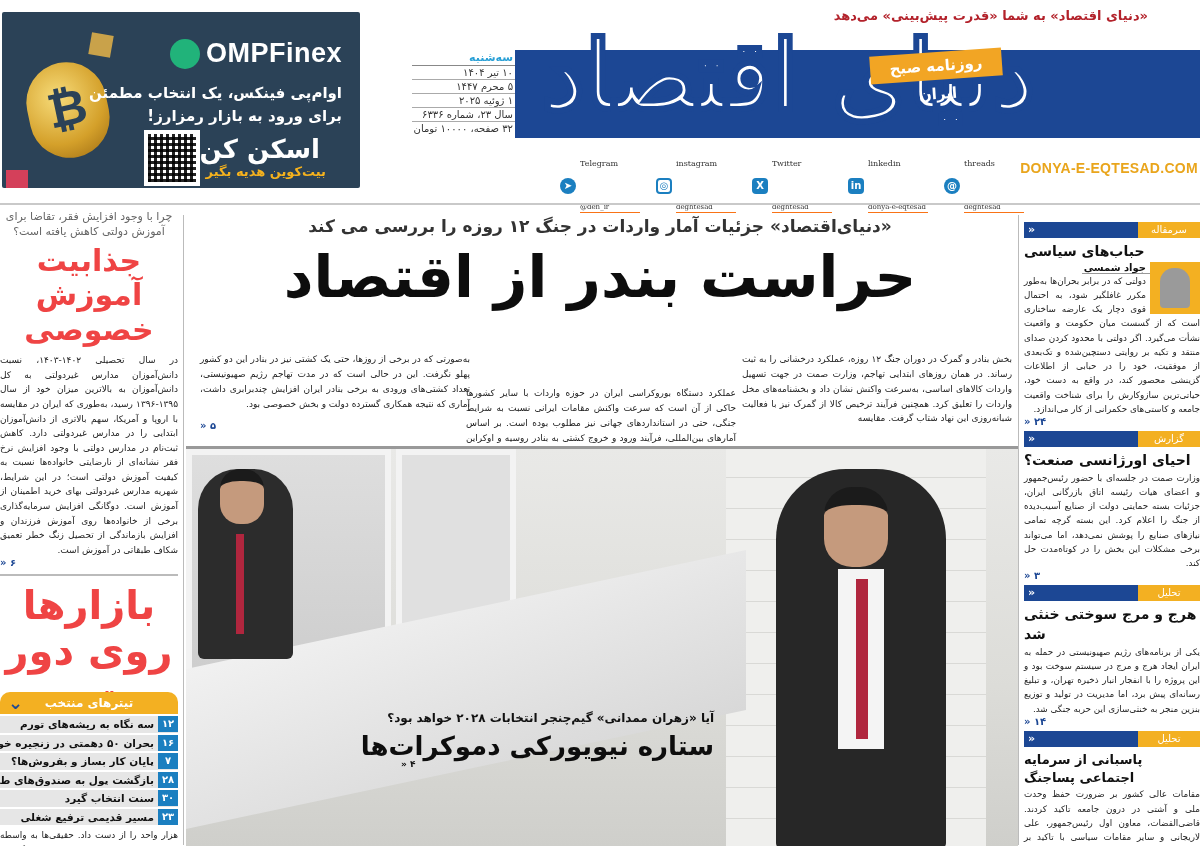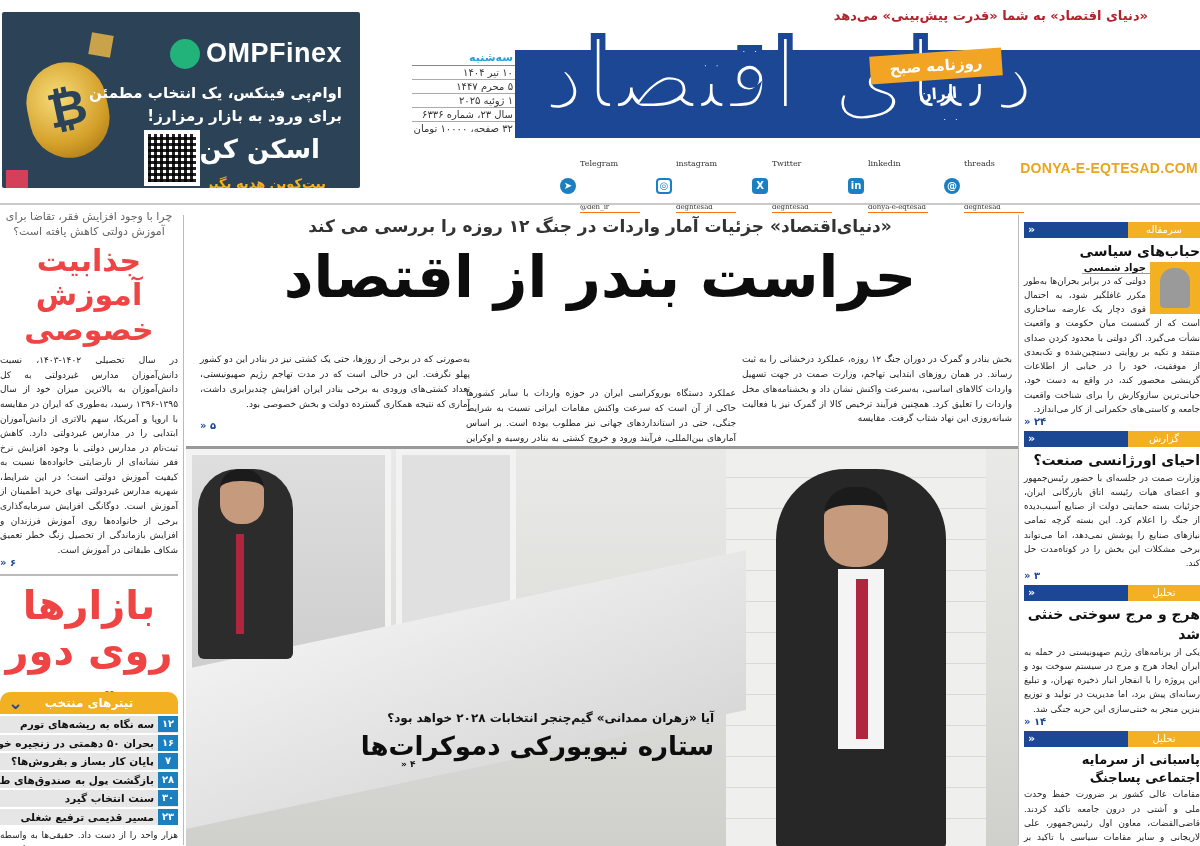--- a/index.html
+++ b/index.html
@@ -16,21 +16,21 @@
   .ad .brand { position: absolute; right: 18px; top: 26px; display: flex; align-items: center; gap: 6px; direction: ltr; }
   .ad .brand .logo { width: 30px; height: 30px; border-radius: 50%; background: #21b37a; }
   .ad .brand .txt { font: bold 27px "Liberation Sans", sans-serif; color: #fff; letter-spacing: 0.5px; }
   .ad .l1, .ad .l2 { position: absolute; right: 18px; color: #fff; font-size: 15px; font-weight: bold; white-space: nowrap; }
   .ad .l1 { top: 72px; } .ad .l2 { top: 95px; }
   .ad .qr { position: absolute; left: 142px; top: 118px; width: 56px; height: 56px; background: #fff; padding: 4px; }
   .ad .qr div { width: 100%; height: 100%; background:
       repeating-linear-gradient(90deg, #222 0 3px, #fff 3px 6px),
       repeating-linear-gradient(0deg, #222 0 3px, #fff 3px 6px); background-blend-mode: multiply; }
   .ad .scan { position: absolute; right: 40px; top: 122px; font: bold 26px "DejaVu Sans", sans-serif; color: #fff; }
-  .ad .gift-txt { position: absolute; right: 34px; top: 152px; font: bold 13px "DejaVu Sans", sans-serif; color: #f5b21e; margin-top: 12px; }
+  .ad .gift-txt { position: absolute; right: 34px; top: 152px; font: bold 13px "DejaVu Sans", sans-serif; color: #f5b21e; }
 
   
   .slogan { right: 52px; top: 8px; font: bold 13px "DejaVu Sans", sans-serif; color: #b3222b; white-space: nowrap; }
   .bluebar { left: 515px; top: 50px; width: 685px; height: 88px; background: #1c4794; }
   .logo-word { right: 165px; top: 18px; font: bold 96px "DejaVu Serif", serif; color: #fff; -webkit-text-stroke: 3px #1c4794; letter-spacing: -4px; white-space: nowrap; line-height: 1.2; }
   .daily-tag { left: 870px; top: 52px; width: 132px; height: 28px; background: #f2a524; transform: rotate(-4deg); color: #fff; font: bold 15px "DejaVu Sans", sans-serif; text-align: center; line-height: 28px; }
   .date-box { left: 412px; top: 50px; width: 103px; }
   .date-box .day { font: bold 11px "DejaVu Sans", sans-serif; color: #2aa0d6; text-align: right; border-bottom: 1px solid #888; padding: 1px 2px; }
   .date-box .row { font-size: 10px; color: #333; text-align: right; border-bottom: 1px solid #aaa; padding: 1px 2px; white-space: nowrap; }
   .date-box .row:last-child { border-bottom: none; }
@@ -81,23 +81,23 @@
   .photo .man2 .shirt { position: absolute; left: 62px; top: 100px; width: 46px; height: 180px; background: #f4f4f4; }
   .photo .man2 .tie { left: 80px; top: 110px; width: 12px; height: 160px; }
   .photo .cap { position: absolute; right: 304px; top: 262px; width: 420px; text-align: right; }
   .photo .cap .k { font: bold 12px "DejaVu Sans", sans-serif; color: #111; }
   .photo .cap .t { font: bold 26px "DejaVu Sans", sans-serif; color: #0d0d0d; margin-top: 6px; letter-spacing: -1px; }
   .photo .cap-ref { position: absolute; left: 215px; top: 310px; font: bold 9px "DejaVu Sans", sans-serif; color: #111; direction: ltr; }
 
   
   .rcol { left: 1024px; top: 218px; width: 176px; }
   .rsec-head { position: relative; height: 16px; background: #1c4794; margin: 4px 0; }
-  .rsec-head .lab { position: absolute; right: 0; top: 0; width: 72px; height: 16px; background: #f3b022; color: #fff; font: 10px "DejaVu Sans", sans-serif; text-align: center; line-height: 16px; }
+  .rsec-head .lab { position: absolute; right: 0; top: 0; width: 62px; height: 16px; background: #f3b022; color: #fff; font: 10px "DejaVu Sans", sans-serif; text-align: center; line-height: 16px; }
   .rsec-head .arr { position: absolute; left: 4px; top: 0; color: #fff; font: bold 11px "DejaVu Sans", sans-serif; line-height: 16px; }
-  .rtitle { font: bold 14px "DejaVu Sans", sans-serif; color: #111; text-align: right; line-height: 1.4; }
+  .rtitle { font: bold 14px "DejaVu Sans", sans-serif; color: #111; text-align: left; line-height: 1.4; }
   .rbody { font: 8.8px "DejaVu Sans", sans-serif; color: #222; line-height: 1.62; text-align: justify; }
   .rauthor { font: bold 10px "DejaVu Sans", sans-serif; color: #111; border-bottom: 1px solid #999; margin-left: 58px; text-align: right; }
   .author-pic { float: right; width: 50px; height: 52px; background: #f3b022; margin-left: 4px; position: relative; }
   .author-pic div { position: absolute; left: 10px; top: 6px; width: 30px; height: 40px; background: #9a9a9a; border-radius: 14px 14px 4px 4px; }
 </style>
 </head>
 <body>
 
 <div class="abs ad">
   <div class="gift1"></div>

